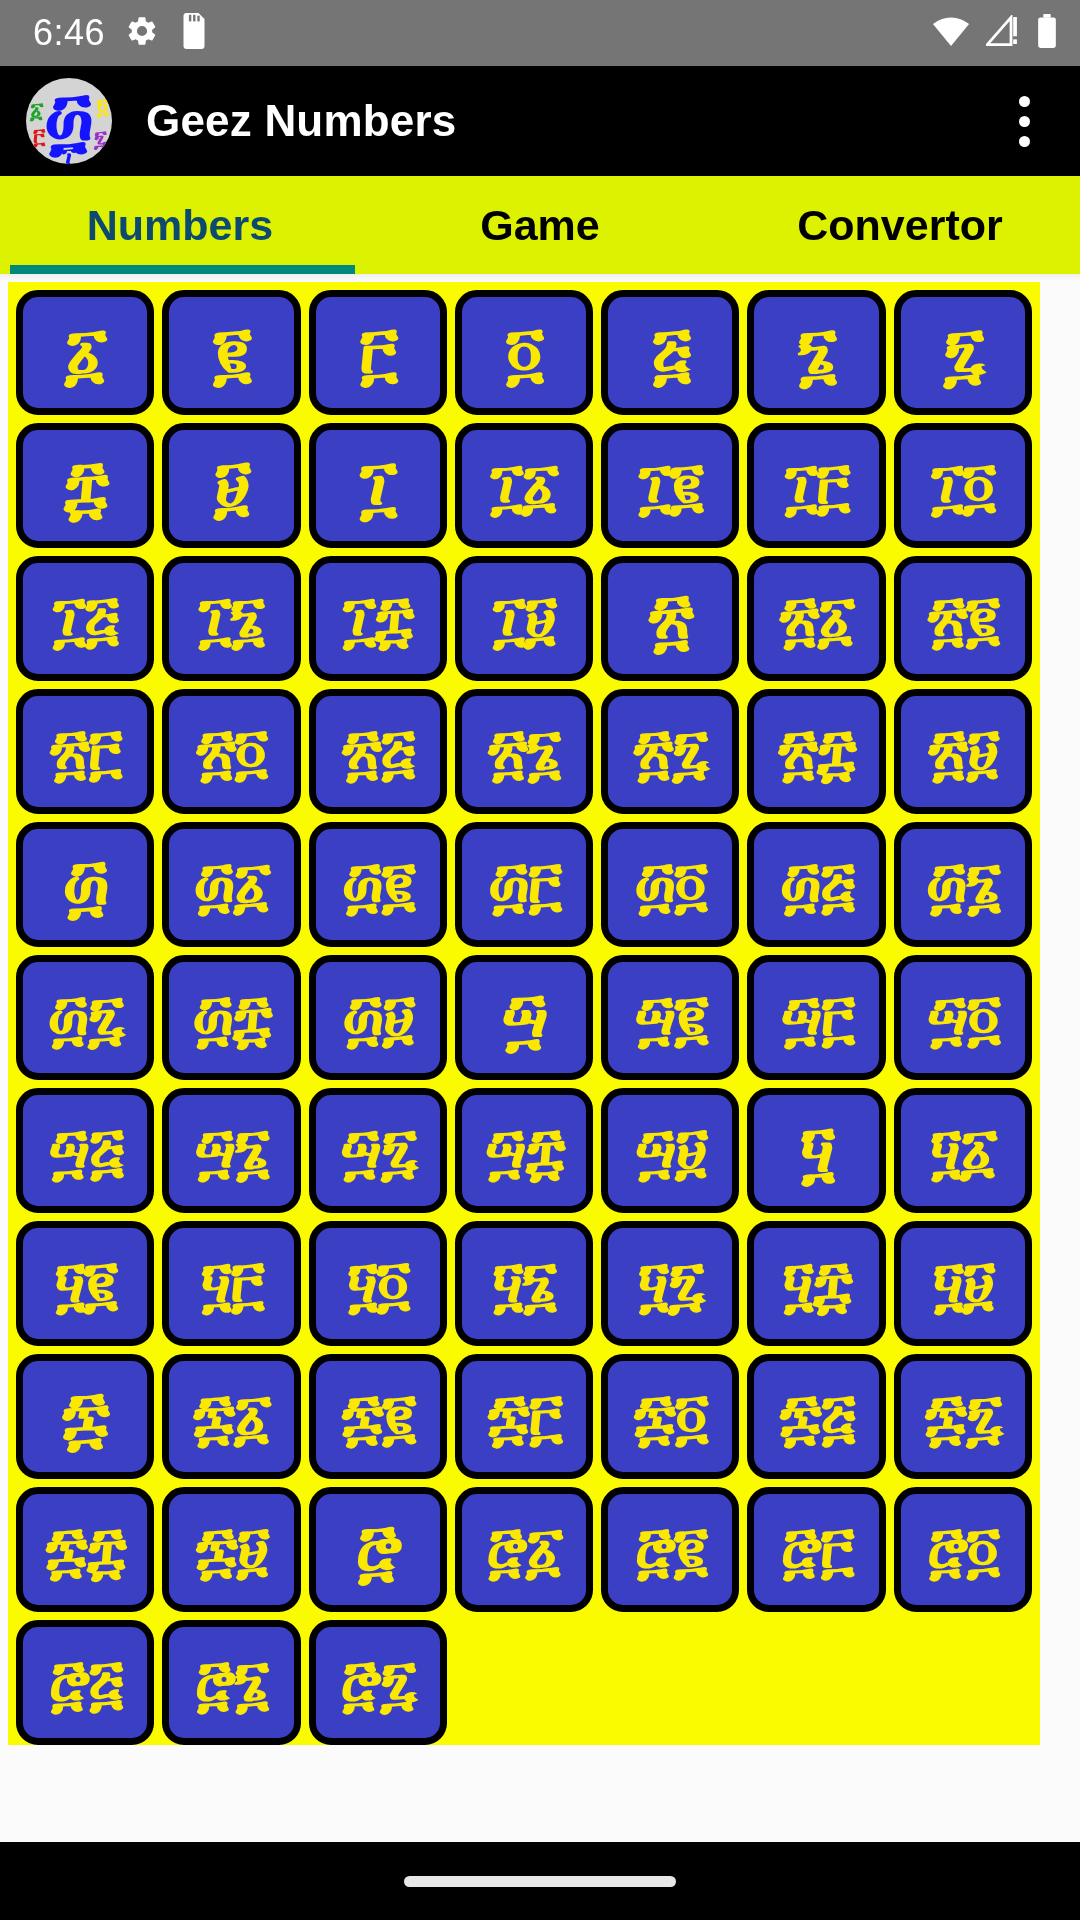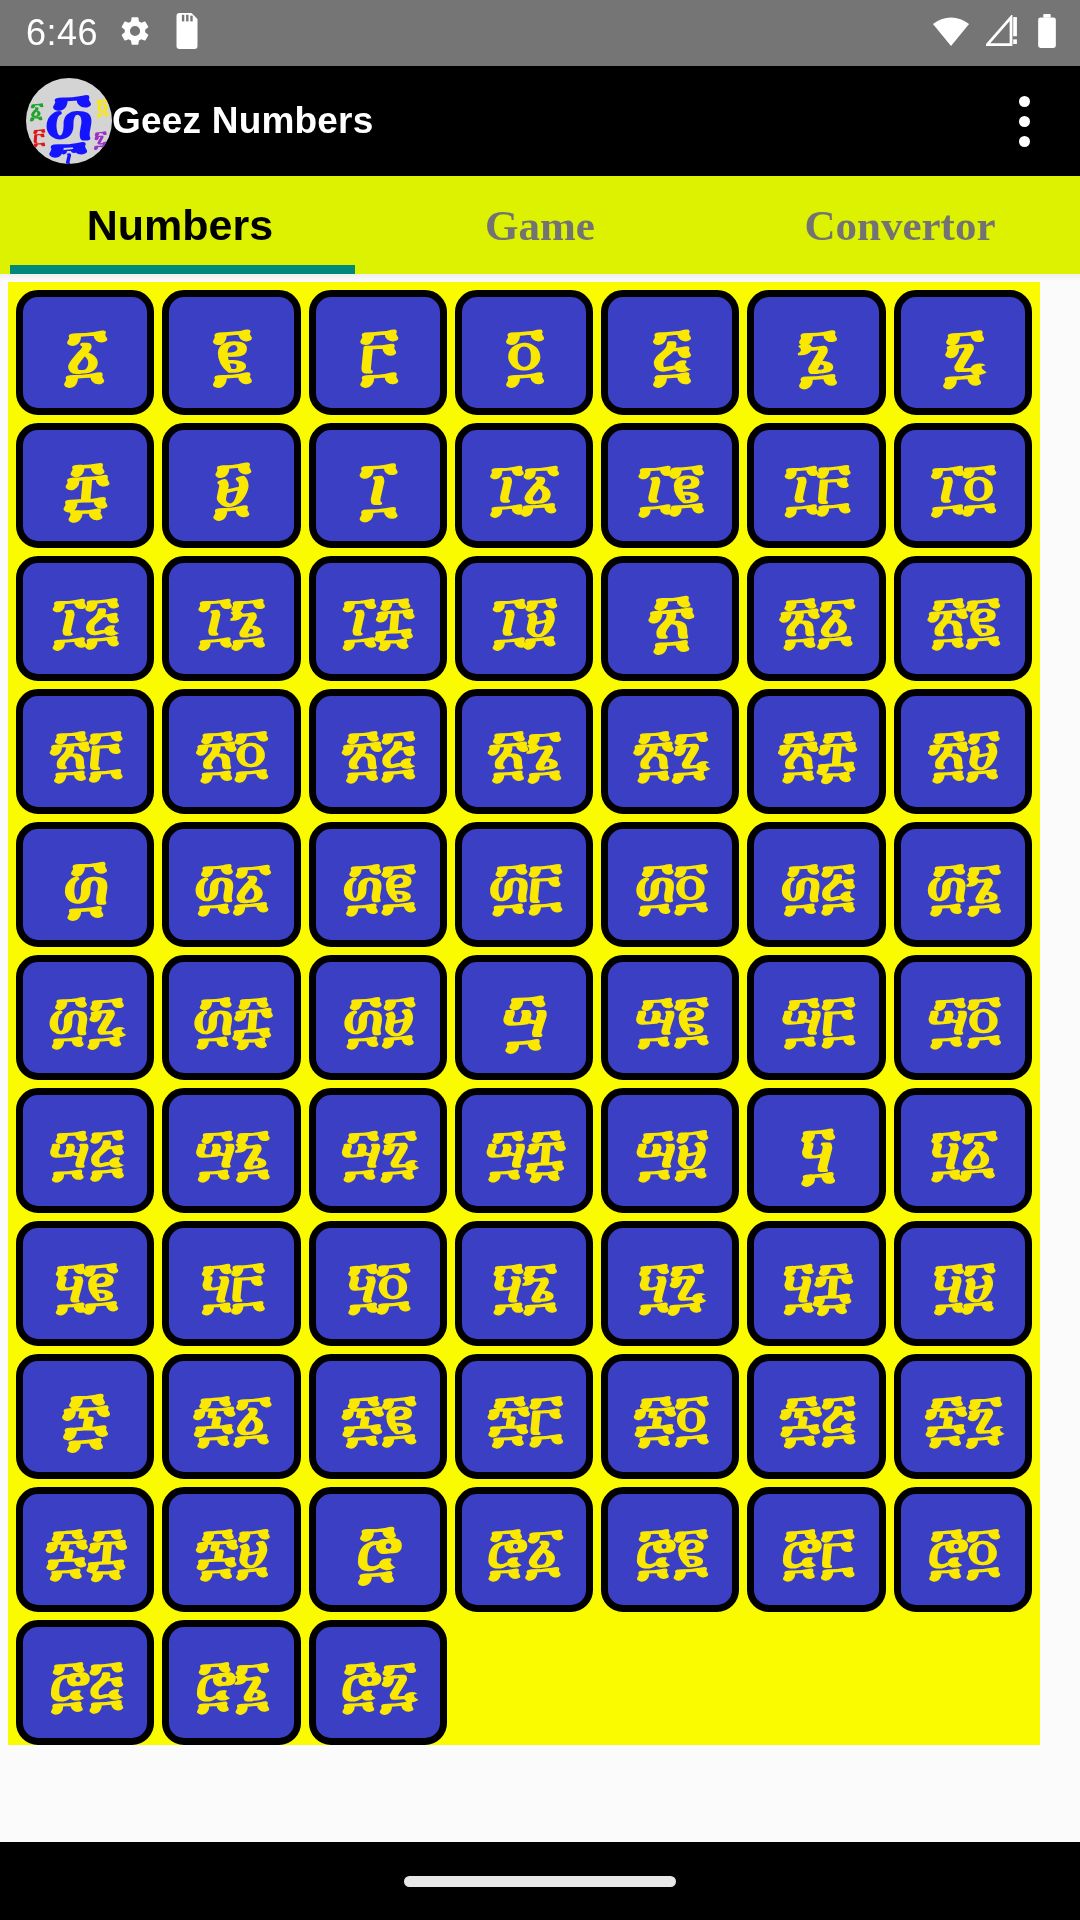--- a/index.html
+++ b/index.html
@@ -10,21 +10,21 @@
     overflow:hidden;
   }
   .phone { position:relative; width:1080px; height:1920px; background:#fbfbfb; display:flex; flex-direction:column; }
 
   
   .statusbar {
     height:66px; background:#757575; color:#ffffff;
     display:flex; align-items:center; justify-content:space-between;
     padding:0 22px 0 26px; flex:0 0 66px;
   }
-  .sb-left { display:flex; align-items:center; gap:20px; }
+  .sb-left { display:flex; align-items:center; gap:20px;margin-left:7px; }
   .sb-right { display:flex; align-items:center; gap:16px; }
   .sb-time { font-size:36px; letter-spacing:0.5px; line-height:1; font-weight:400; }
   .sb-ico { display:block; }
 
   
   .appbar {
     height:110px; background:#000000; display:flex; align-items:center;
     padding:0 26px 0 26px; flex:0 0 110px;
   }
   .logo {
@@ -36,36 +36,36 @@
     font-family:"DejaVu Sans", sans-serif; font-size:74px; color:#1414ff;
     font-weight:bold; line-height:1; white-space:nowrap;
   }
   .logo .g-s { position:absolute; font-family:"DejaVu Sans", sans-serif; font-size:22px; font-weight:bold; line-height:1; }
   .logo .g-tl { left:4px; top:22px; color:#1ea32a; }
   .logo .g-tr { right:3px; top:18px; color:#ffe800; }
   .logo .g-bl { left:7px; bottom:16px; color:#e01414; }
   .logo .g-br { right:5px; bottom:14px; color:#9b30c8; }
   .logo .g-bc { left:50%; bottom:-6px; transform:translateX(-50%); color:#1414ff; font-size:26px; }
   .app-title {
-    color:#ffffff; font-size:37px; font-weight:bold; 
+    color:#ffffff; font-size:44px; font-weight:bold; margin-left:34px;
     letter-spacing:0.2px; flex:1 1 auto;
   }
   .overflow { width:60px; height:86px; display:flex; flex-direction:column;
     align-items:center; justify-content:center; gap:9px; flex:0 0 60px; }
   .overflow i { width:11px; height:11px; border-radius:50%; background:#ffffff; display:block; }
 
   
   .tabbar {
     height:98px; background:#ddf200; display:flex; align-items:stretch;
     position:relative; flex:0 0 98px;
   }
   .tab { flex:1 1 0; display:flex; align-items:center; justify-content:center; position:relative; }
   .tab span { font-size:43px; font-weight:bold; line-height:1; }
-  .tab.active span { color:#000000; }
-  .tab span.inactive-label { color:#737373;font-family:Liberation Serif, serif; }
+  .tab.active span { color:#0c4a6e; }
+  .tab span.inactive-label { color:#000000; }
   .tab-underline {
     position:absolute; left:10px; bottom:0; width:345px; height:9px; background:#00897b;
   }
   .tabbar-shadow { height:8px; background:linear-gradient(#efefef,#fcfcfc); flex:0 0 8px; }
 
   
   .gridwrap { flex:1 1 auto; position:relative; overflow:hidden; background:#fbfbfb; }
   .grid {
     position:absolute; left:8px; top:0; width:1032px;
     background:#fbfb00;

